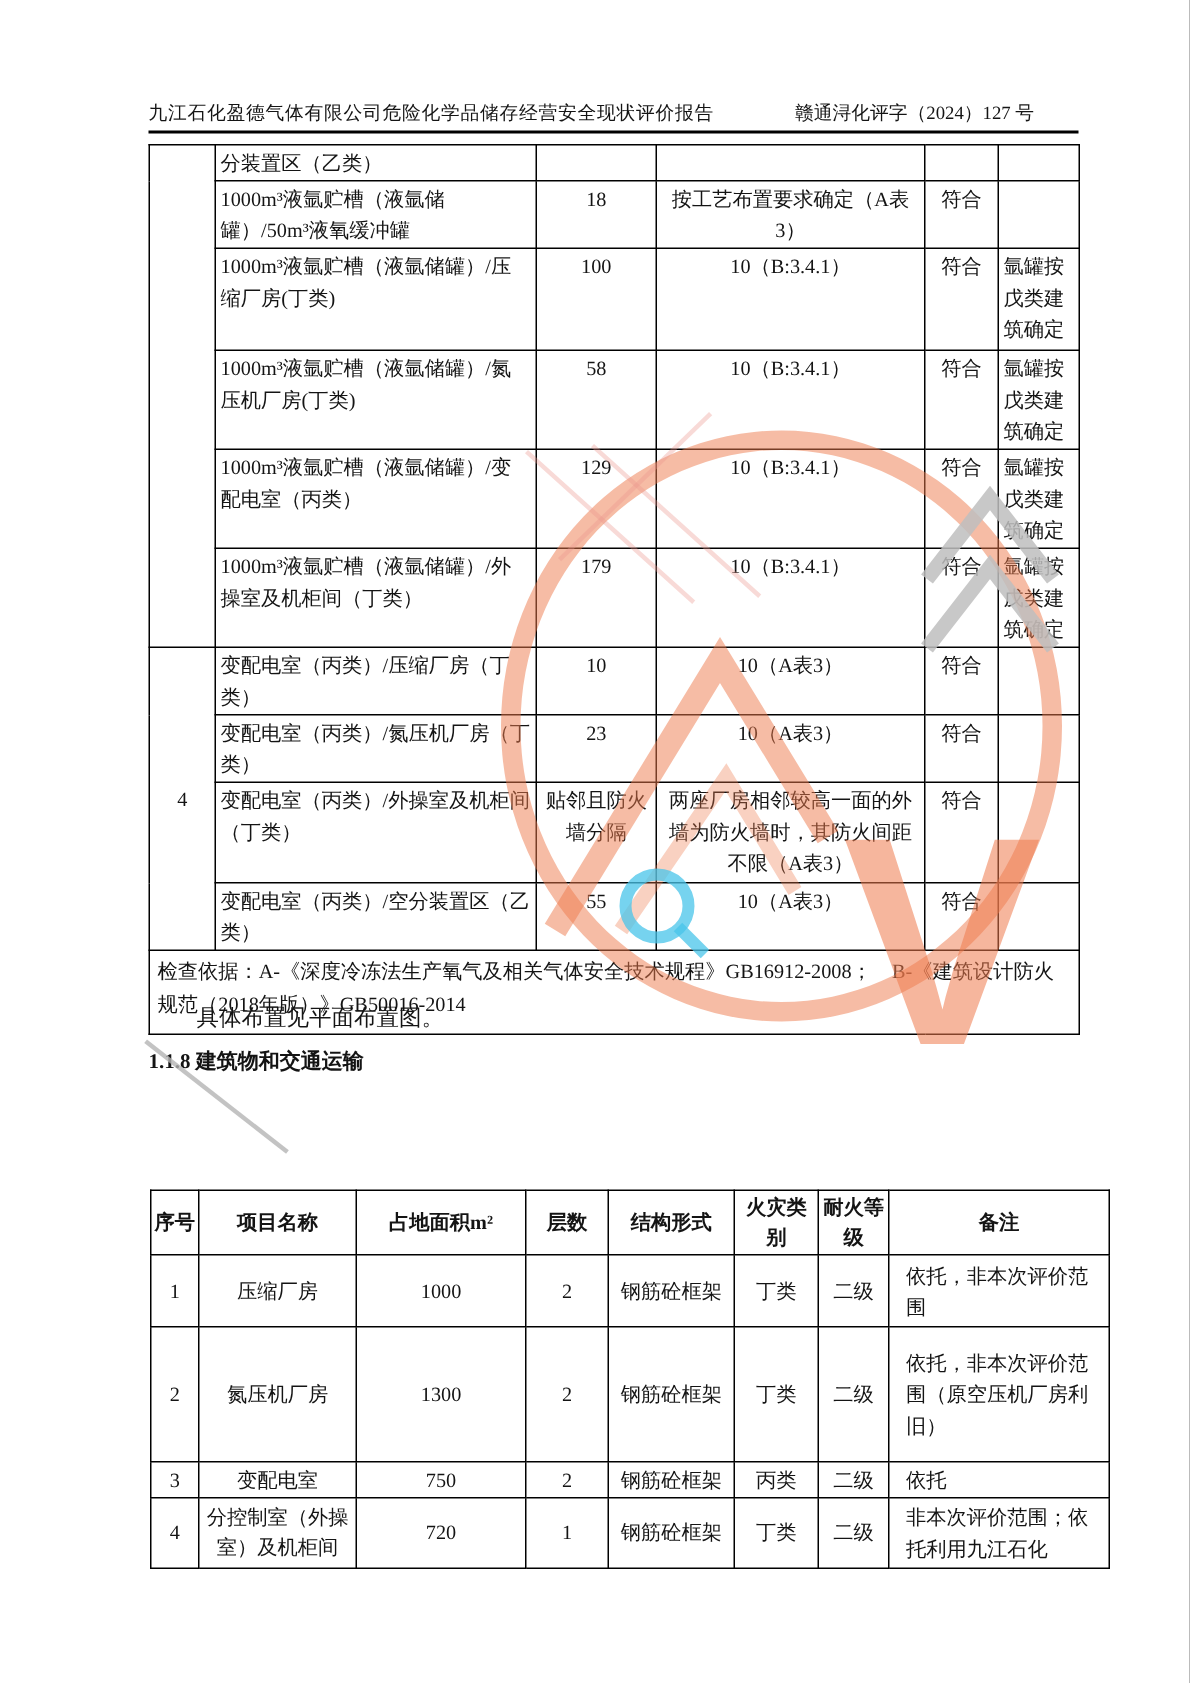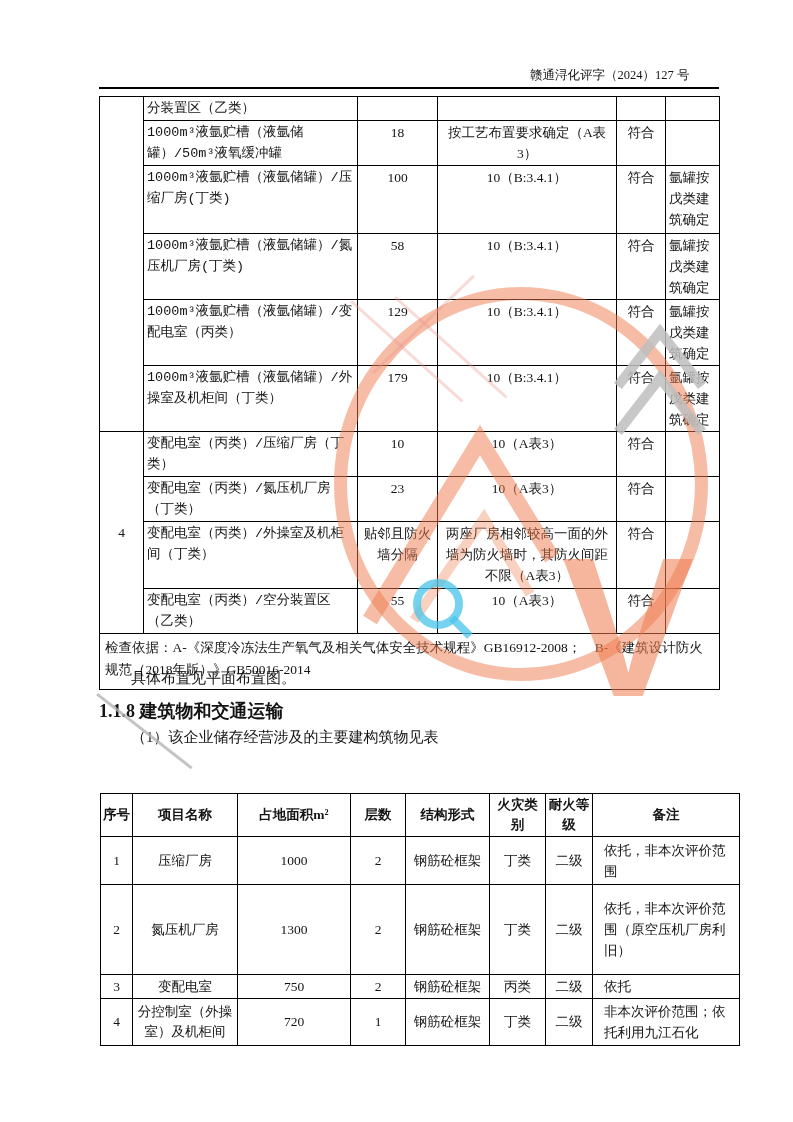--- a/index.html
+++ b/index.html
@@ -10,32 +10,32 @@
   .hdr-left{position:absolute;left:99px;top:67px;font-size:12.5px;letter-spacing:.5px;}
   .hdr-right{position:absolute;left:530px;top:67px;font-size:12.5px;}
   .hdr-rule{position:absolute;left:99px;top:87px;width:620px;height:0;border-top:2px solid #000;}
 
   
   table{border-collapse:collapse;table-layout:fixed;}
   .t1{position:absolute;left:99px;top:96px;width:620px;font-size:13.5px;}
   .t1 td{border:1.5px solid #000;vertical-align:top;padding:1px 3px;line-height:21px;overflow:hidden;}
   .t1 .num-cell{text-align:center;vertical-align:middle;}
   .t1 .c{text-align:center;}
-  .t1 .name{text-align:left;font-family:Liberation Mono, monospace;}
+  .t1 .name{text-align:left;}
   .t1 .basis{text-align:left;line-height:22px;padding:3px 5px;}
 
   .t2{position:absolute;left:100px;top:793px;width:639px;font-size:13.5px;}
   .t2 td,.t2 th{border:1.5px solid #000;text-align:center;vertical-align:middle;
                 padding:1px 2px;line-height:20px;overflow:hidden;}
   .t2 th{font-weight:bold;font-size:13.5px;}
   .t2 .note{text-align:left;padding-left:11px;line-height:21px;}
 
   
   .para{position:absolute;left:131px;top:669px;font-size:15px;}
-  .h118{position:absolute;left:99px;top:699px;font-size:18px;font-weight:bold;}
+  .h118{position:absolute;left:99px;top:699px;font-size:14px;font-weight:bold;}
   .sub1{position:absolute;left:131px;top:728px;font-size:15px;}
   .t2title{position:absolute;left:99px;top:761px;width:620px;text-align:center;
            font-size:15px;font-weight:bold;}
   .pageno{position:absolute;left:0;top:1042px;width:793px;text-align:center;font-size:12.5px;}
 
   
   .wm{position:absolute;pointer-events:none;}
   .wm-circle{left:334px;top:287px;width:348px;height:368px;border:13px solid rgba(238,122,76,.5);
              border-radius:50%;}
   .wm-vletter{left:562px;top:528px;font-family:"Liberation Sans",sans-serif;font-weight:bold;
@@ -44,20 +44,21 @@
          font-size:62px;line-height:64px;color:rgba(72,196,234,.8);letter-spacing:8px;}
   .wm-hatch{background:rgba(236,150,140,.35);height:3px;transform-origin:left top;}
   .wm-slash{left:98px;top:693px;width:120px;height:0;border-top:3px solid rgba(180,180,180,.8);
             transform:rotate(38deg);transform-origin:left top;}
 </style>
 </head>
 <body>
 
 <div class="page">
 
+  <div class="hdr-left">九江石化盈德气体有限公司危险化学品储存经营安全现状评价报告</div>
   <div class="hdr-right">赣通浔化评字（2024）127 号</div>
   <div class="hdr-rule"></div>
 
   <table class="t1">
     <colgroup>
       <col style="width:44px">
         <col style="width:214px">
         <col style="width:80px">
       <col style="width:179px">
         <col style="width:49px">
@@ -137,21 +138,20 @@
       <td></td>
     </tr>
     <tr style="height:56px">
       <td class="basis" colspan="6">检查依据：A-《深度冷冻法生产氧气及相关气体安全技术规程》GB16912-2008；　B-《建筑设计防火规范（2018年版）》GB50016-2014</td>
     </tr>
   </tbody>
     </table>
 
   <div class="para">具体布置见平面布置图。</div>
   <div class="h118">1.1.8 建筑物和交通运输</div>
-  <div class="sub1">（1）该企业储存经营涉及的主要建构筑物见表</div>
 
   <table class="t2">
     <colgroup>
       <col style="width:32px">
         <col style="width:105px">
         <col style="width:113px">
         <col style="width:55px">
       <col style="width:84px">
         <col style="width:56px">
         <col style="width:47px">

